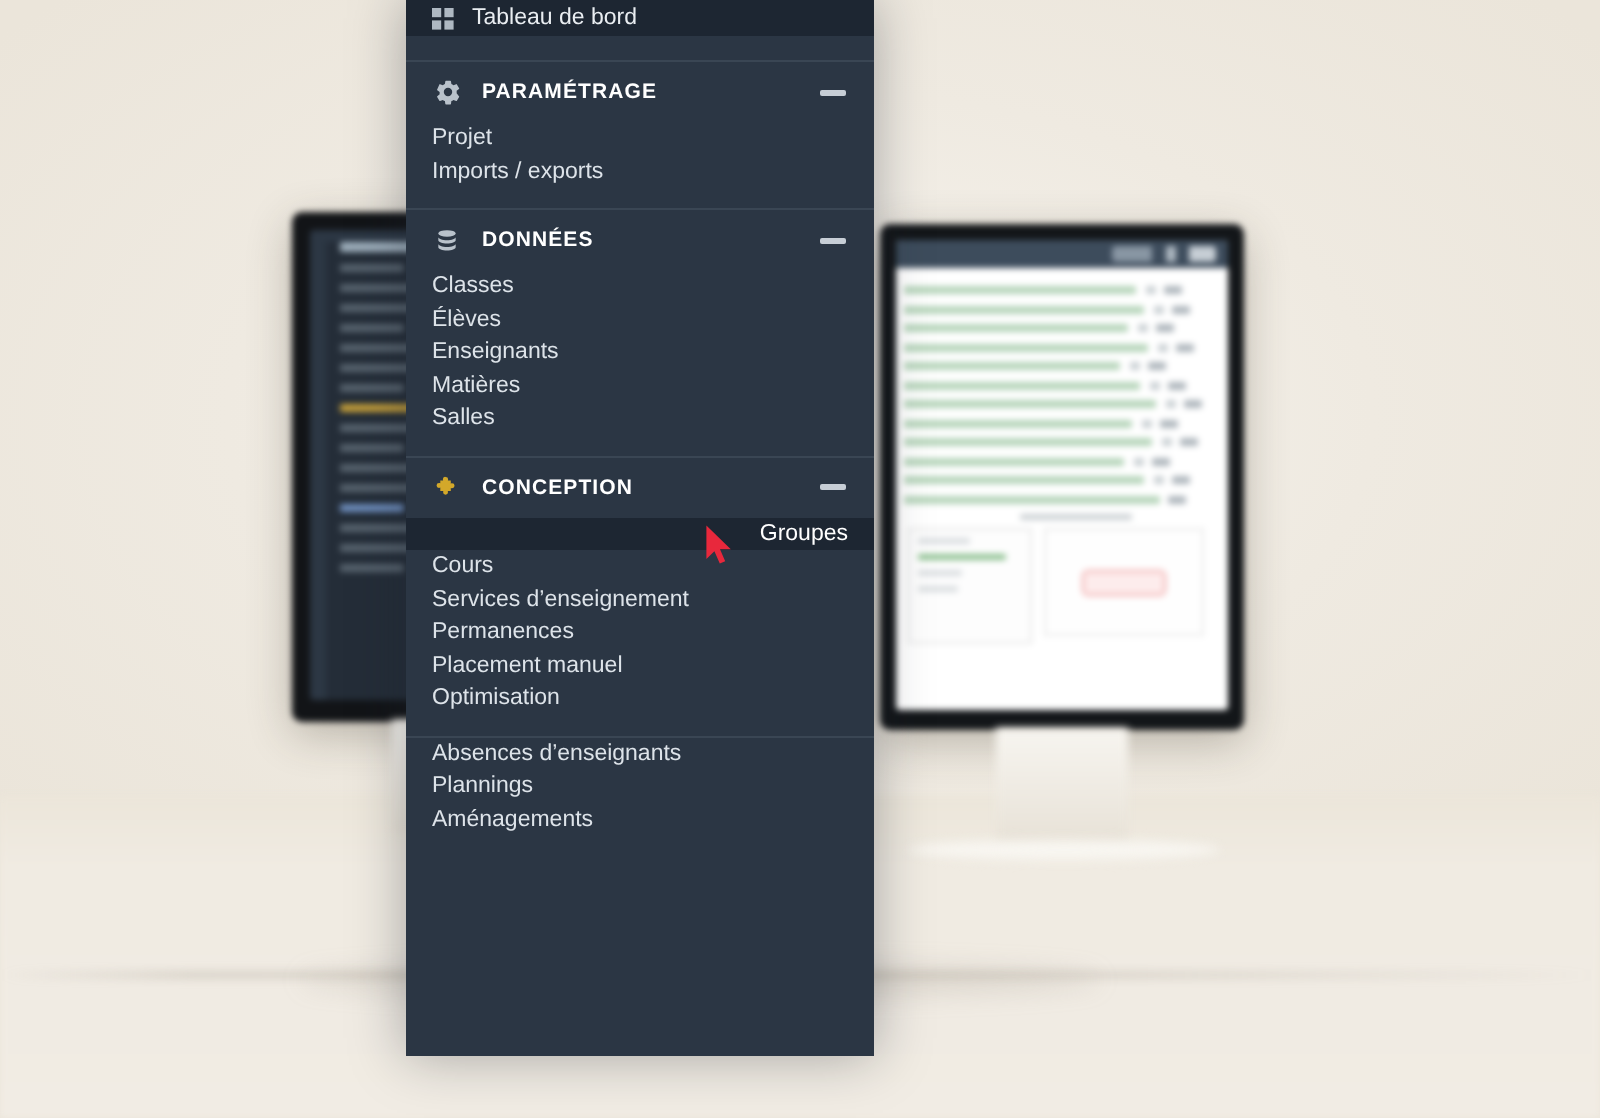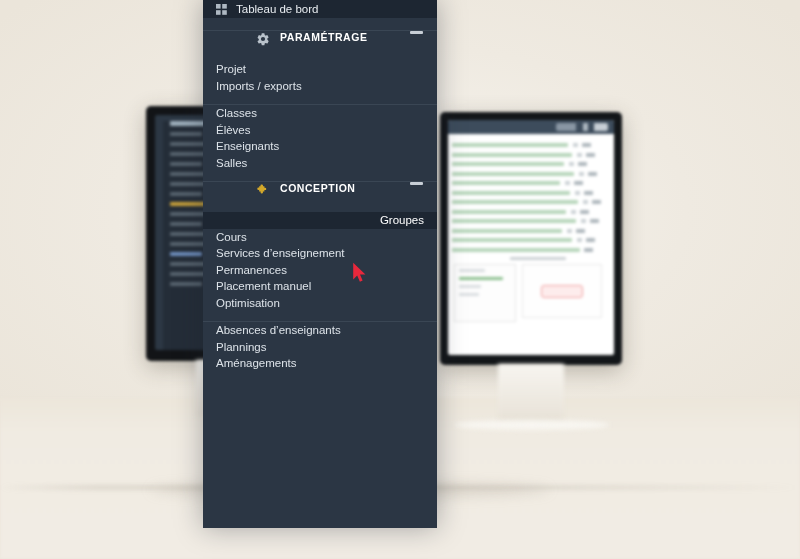--- a/index.html
+++ b/index.html
@@ -238,24 +238,24 @@
     background: #2b3644;
   }
 
   .section {
     border-top: 1px solid #3a4654;
   }
   .section:first-of-type { border-top: none; }
 
   .sec-head {
     display: flex;
+    align-items: center;
     height: 30px;
     padding: 0 13px;
     background: #2b3644;
-    margin-left: 39px;
   }
   .sec-head .ic {
     width: 15px; height: 15px;
     margin-right: 10px;
     display: flex; align-items: center; justify-content: center;
     flex: 0 0 auto;
   }
   .sec-title {
     flex: 1 1 auto;
     color: #ffffff;
@@ -452,24 +452,36 @@
           <span class="sec-title">PARAMÉTRAGE</span>
           <span class="collapse"></span>
         </div>
         <div class="sec-items">
           <a class="item">Projet</a>
           <a class="item">Imports / exports</a>
         </div>
       </div>
 
       <div class="section">
+        <div class="sec-head">
+          <span class="ic">
+            <svg width="13" height="13" viewBox="0 0 24 24" fill="#b9c2cb">
+              <ellipse cx="12" cy="5" rx="8" ry="3"></ellipse>
+              <path d="M4 8.2c0 1.66 3.58 3 8 3s8-1.34 8-3v3.2c0 1.66-3.58 3-8 3s-8-1.34-8-3z"></path>
+              <path d="M4 14.6c0 1.66 3.58 3 8 3s8-1.34 8-3v3.2c0 1.66-3.58 3-8 3s-8-1.34-8-3z"></path>
+            </svg>
+          </span>
+          <span class="sec-title">DONNÉES</span>
+          <span class="collapse"></span>
+        </div>
         <div class="sec-items">
           <a class="item">Classes</a>
           <a class="item">Élèves</a>
           <a class="item">Enseignants</a>
+          <a class="item">Matières</a>
           <a class="item">Salles</a>
         </div>
       </div>
 
       <div class="section">
         <div class="sec-head">
           <span class="ic">
             <svg width="14" height="14" viewBox="0 0 24 24" fill="#d3a82a">
               <path d="M10 2.5a2.1 2.1 0 0 1 2.1 2.1c0 .4-.1.7-.3 1h2.6v2.7c.3-.2.7-.3 1.1-.3a2.1 2.1 0 0 1 0 4.2c-.4 0-.8-.1-1.1-.3v2.7h-2.7c.2.3.3.7.3 1.1a2.1 2.1 0 0 1-4.2 0c0-.4.1-.8.3-1.1H5.4v-3c-.3.2-.7.3-1.1.3a2.1 2.1 0 0 1 0-4.2c.4 0 .8.1 1.1.3v-2.4h2.5c-.2-.3-.3-.6-.3-1A2.1 2.1 0 0 1 10 2.5z"></path>
             </svg>

